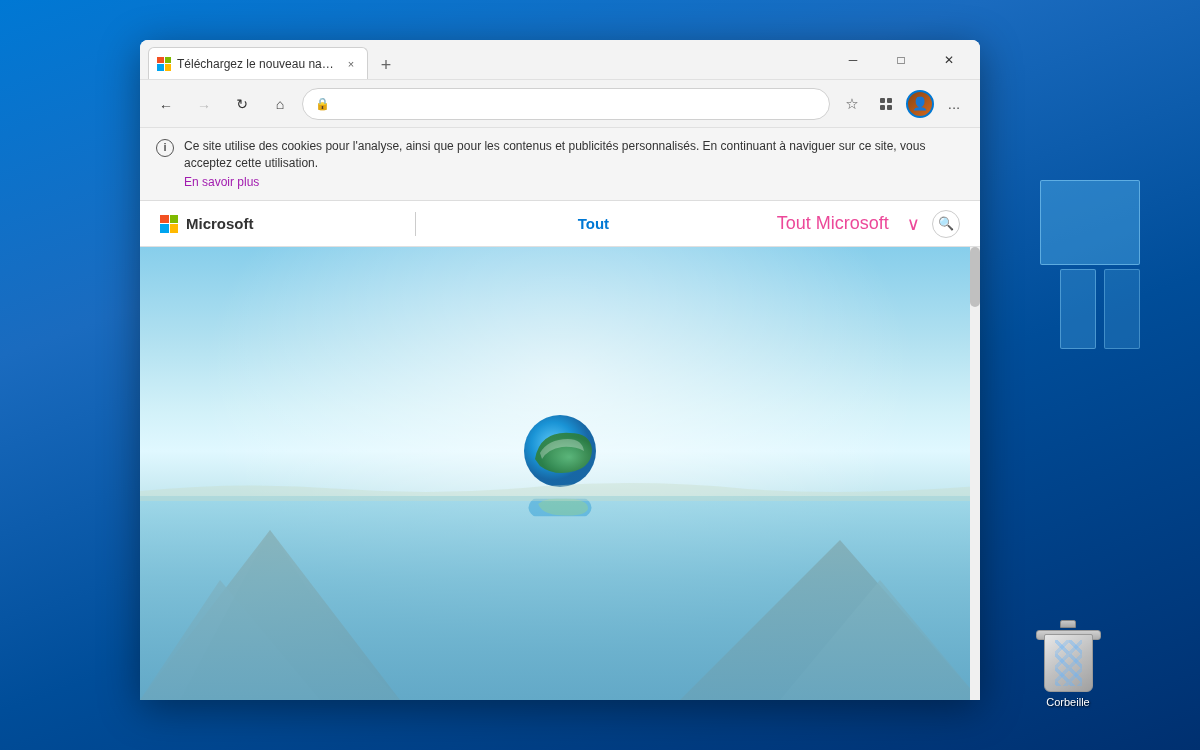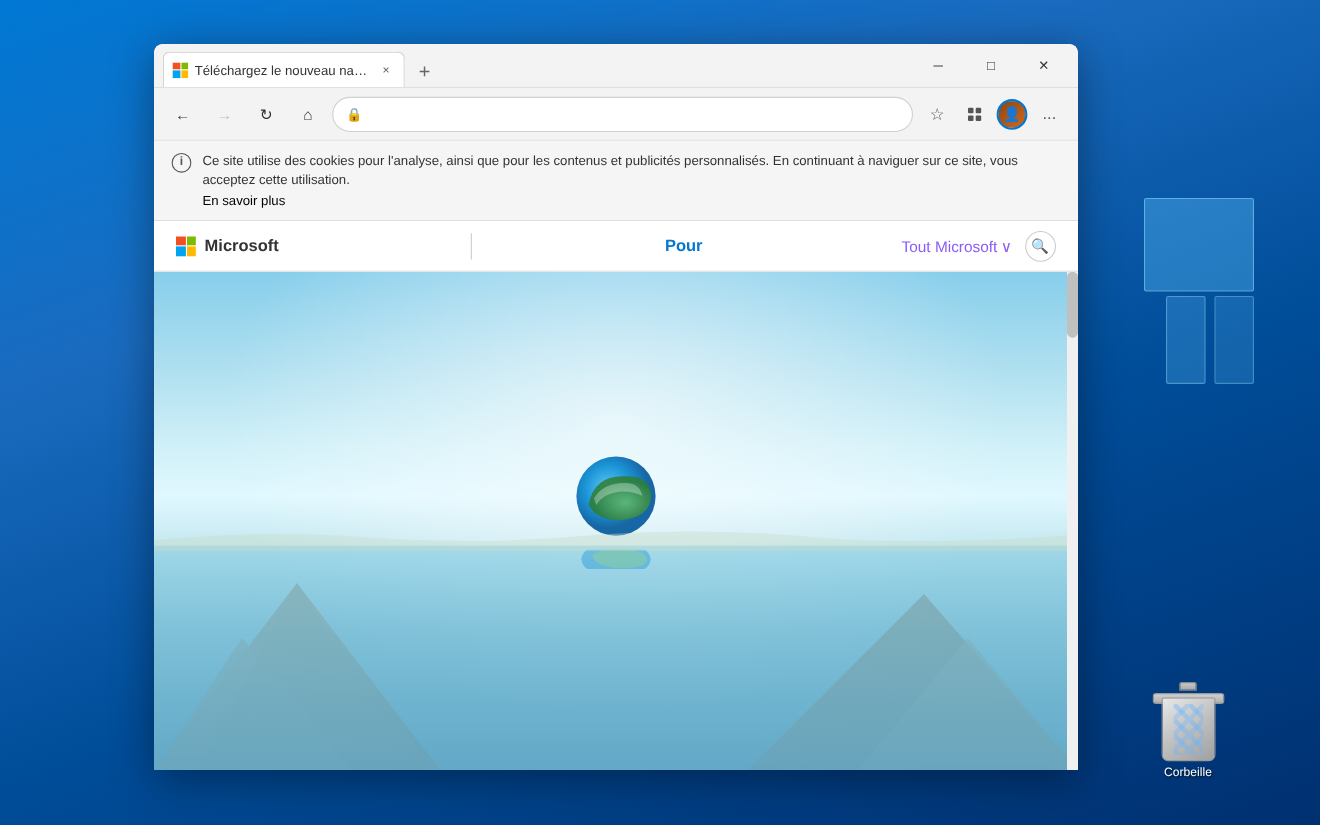--- a/index.html
+++ b/index.html
@@ -53,21 +53,21 @@
       border: 1px solid rgba(150, 220, 255, 0.35);
       border-radius: 2px;
       float: left;
       margin-left: 4px;
     }
 
     
     .recycle-bin {
       position: absolute;
       bottom: 40px;
-      right: 80px;
+      right: 92px;
       width: 80px;
       height: 90px;
       display: flex;
       flex-direction: column;
       align-items: center;
     }
     .recycle-bin-icon {
       width: 65px;
       height: 72px;
       position: relative;
@@ -329,21 +329,21 @@
       font-size: 11px;
       font-weight: bold;
       color: #555;
       flex-shrink: 0;
       margin-top: 1px;
     }
     .cookie-text {
       flex: 1;
     }
     .cookie-link {
-      color: #000000;
+      color: #a21caf;
       cursor: pointer;
     }
 
     
     .site-nav {
       height: 46px;
       background: white;
       border-bottom: 1px solid #e0e0e0;
       display: flex;
       align-items: center;
@@ -398,26 +398,26 @@
       color: #333;
       cursor: pointer;
       border-radius: 3px;
     }
     .nav-right {
       display: flex;
       align-items: center;
       gap: 12px;
     }
     .nav-tout {
-      font-size: 14px;
-      color: #8b5cf6;
-      cursor: pointer;
-      display: flex;
-      align-items: center;
-      gap: 3px;
+      font-size: 18px;
+      color: #ec4899;
+      cursor: pointer;
+      display: flex;
+      align-items: center;
+      gap: 18px;
     }
     .nav-search-icon {
       width: 28px;
       height: 28px;
       border: 1.5px solid #ccc;
       border-radius: 50%;
       display: flex;
       align-items: center;
       justify-content: center;
       cursor: pointer;
@@ -575,21 +575,21 @@
       <div class="ms-logo">
         <div class="ms-squares">
           <span></span>
             <span></span>
             <span></span>
             <span></span>
         </div>
         <span class="ms-name">Microsoft</span>
       </div>
       <div class="nav-divider"></div>
-      <span class="nav-brand">Pour</span>
+      <span class="nav-brand">Tout</span>
       <div class="nav-right">
         <div class="nav-tout">
           <span>Tout Microsoft</span>
           <span>∨</span>
         </div>
         <div class="nav-search-icon">🔍</div>
       </div>
     </div>
 
     <div class="hero-area">

